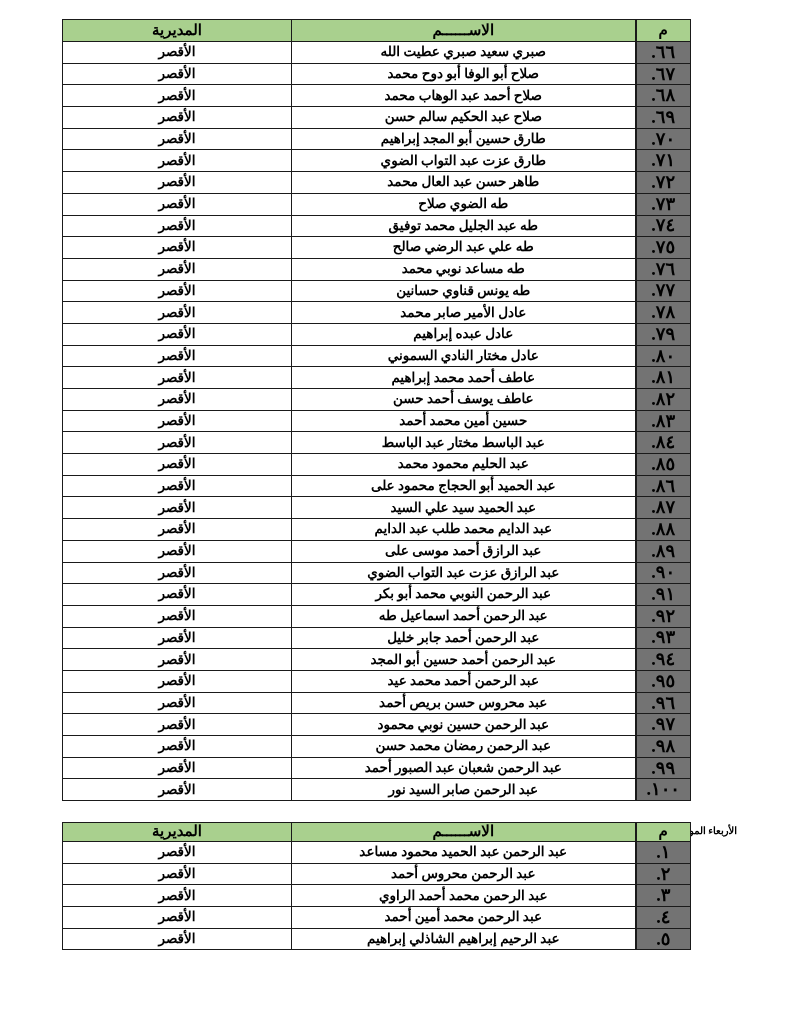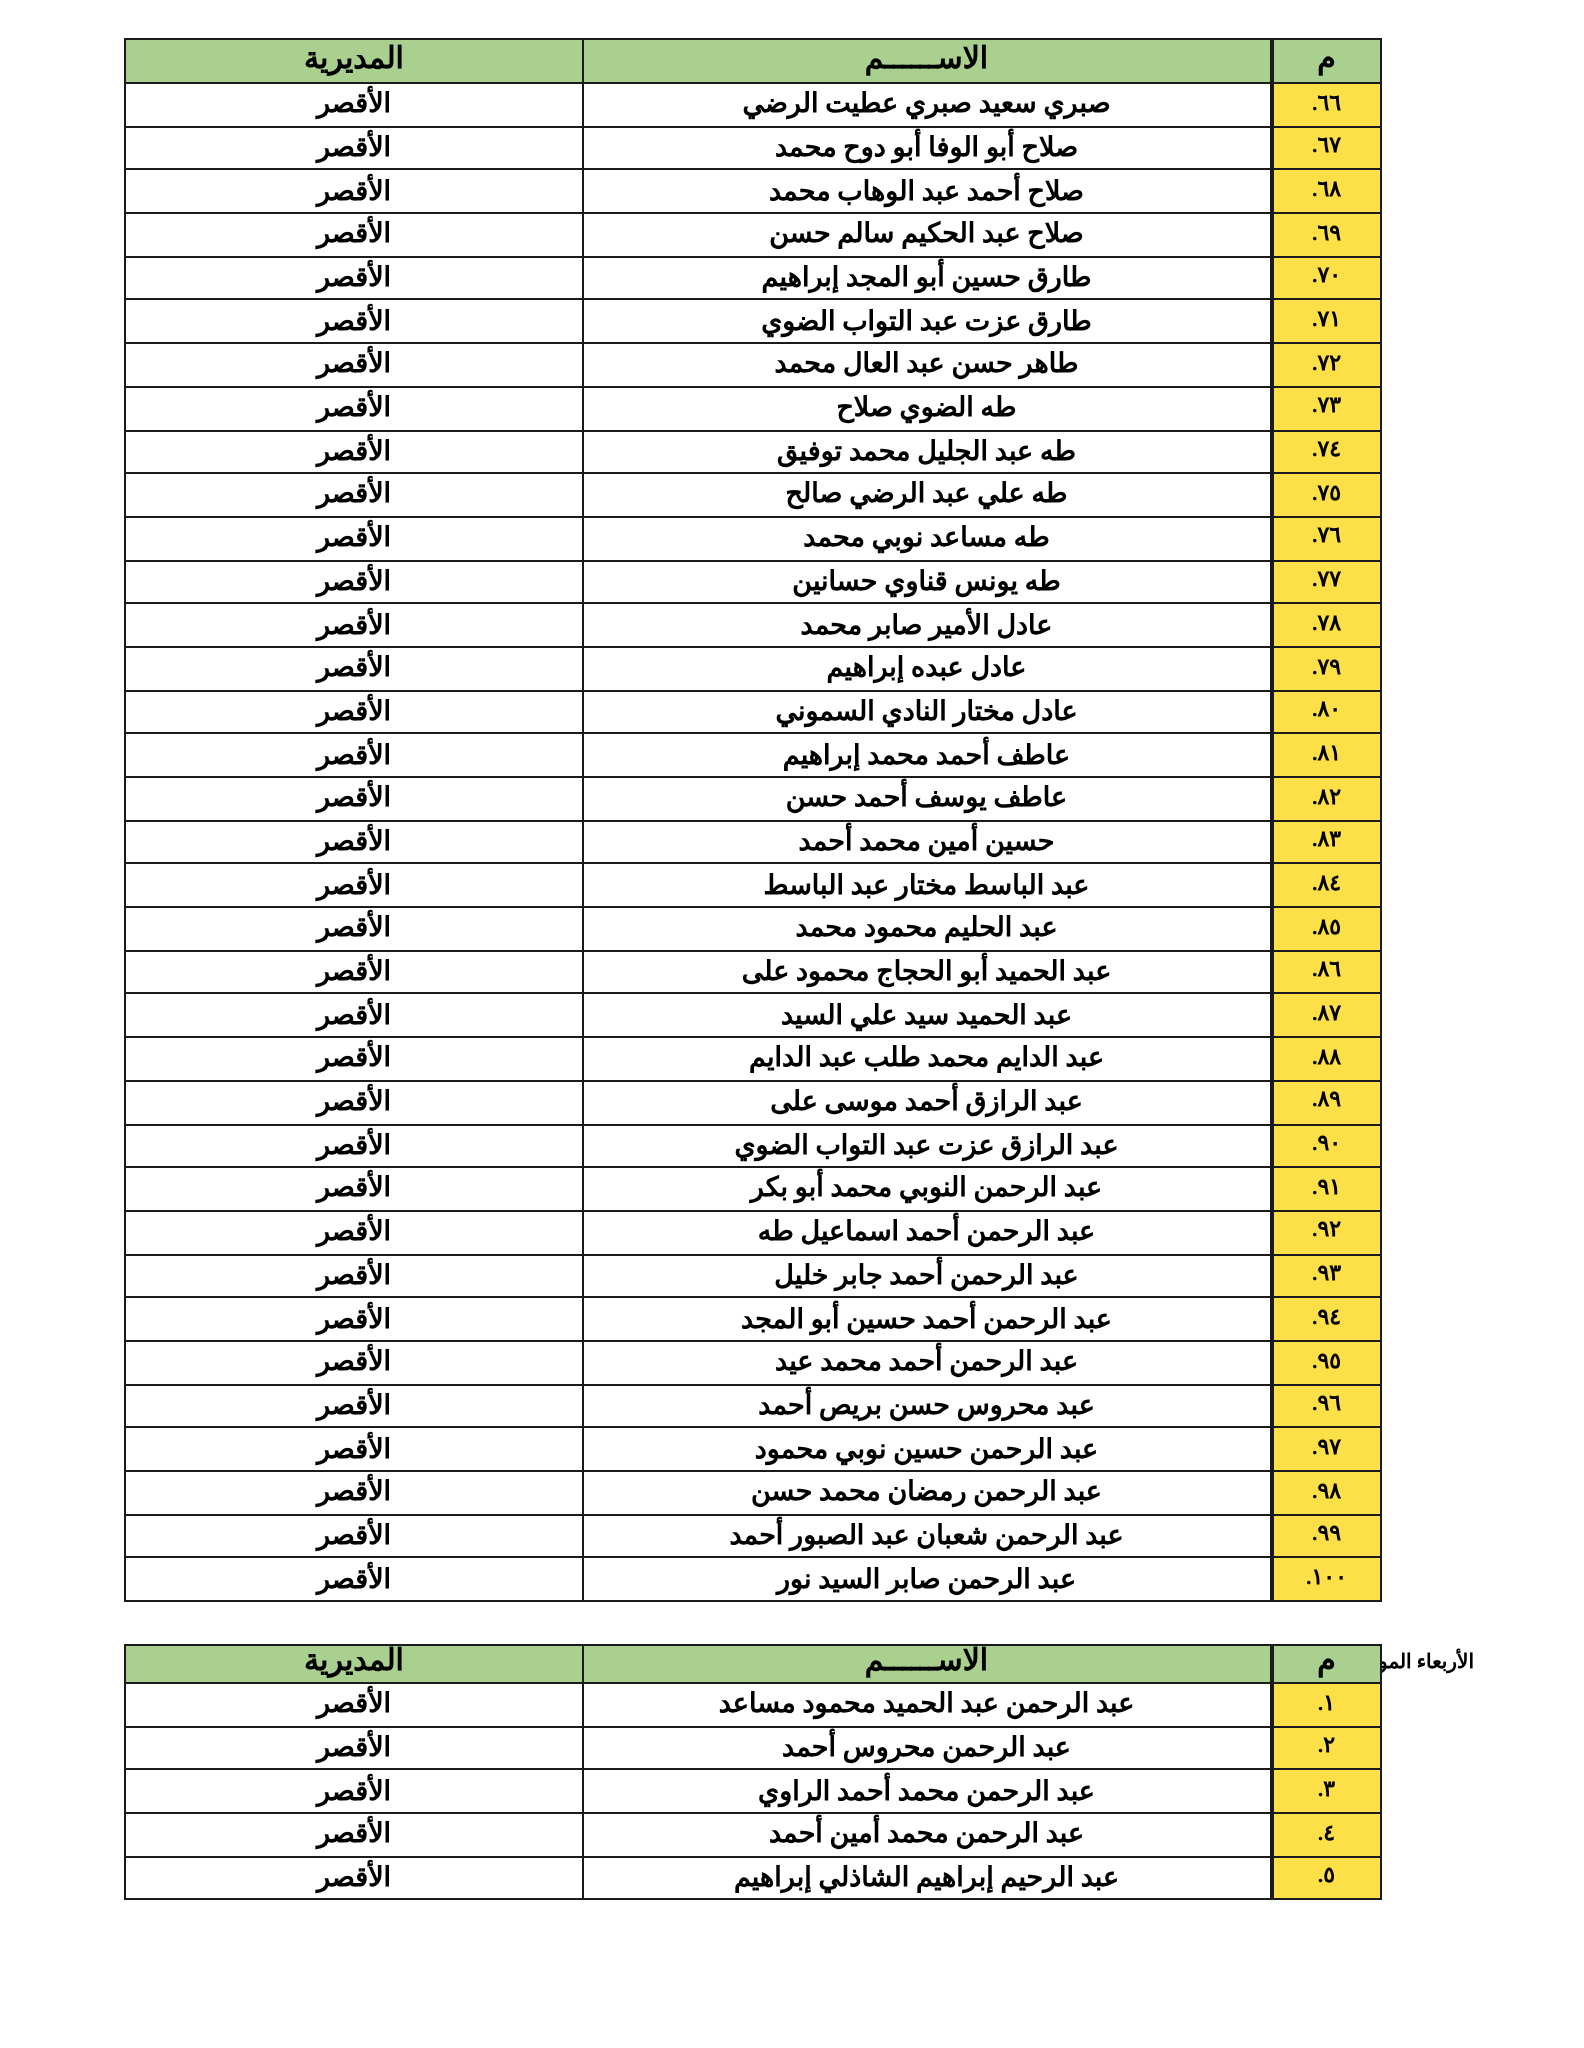--- a/index.html
+++ b/index.html
@@ -16,21 +16,21 @@
   table.roster col.c-num{width:55px;}
   table.roster col.c-name{width:344px;}
   table.roster col.c-dir{width:229px;}
   table.roster th,table.roster td{
     border:1px solid #1a1a1a;padding:0 2px;text-align:center;vertical-align:middle;
     font-weight:bold;line-height:1.05;overflow:hidden;white-space:nowrap;
   }
   table.roster thead th{background:#a9d08e;font-size:15px;height:21px;}
   #table2 thead th{height:18px;}
   table.roster td{height:20.7px;font-size:13.5px;}
-  table.roster td.col-num{background:#fde047;font-size:11px;border-left-width:2px;}
+  table.roster td.col-num{background:#737373;font-size:18px;border-left-width:2px;}
   table.roster th.col-num{border-left-width:2px;}
   .date-line{
     position:absolute;top:825px;right:55px;font-size:10px;font-weight:bold;
     direction:rtl;white-space:nowrap;
   }
 </style>
 </head>
 <body>
 
 <div class="sheet">
@@ -44,21 +44,21 @@
     <thead>
       <tr>
         <th class="col-num">م</th>
         <th class="col-name">الاســــــم</th>
         <th class="col-dir">المديرية</th>
       </tr>
     </thead>
     <tbody>
         <tr>
           <td class="col-num">٦٦.</td>
-          <td class="col-name">صبري سعيد صبري عطيت الرضي</td>
+          <td class="col-name">صبري سعيد صبري عطيت الله</td>
           <td class="col-dir">الأقصر</td>
         </tr>
         <tr>
           <td class="col-num">٦٧.</td>
           <td class="col-name">صلاح أبو الوفا أبو دوح محمد</td>
           <td class="col-dir">الأقصر</td>
         </tr>
         <tr>
           <td class="col-num">٦٨.</td>
           <td class="col-name">صلاح أحمد عبد الوهاب محمد</td>

